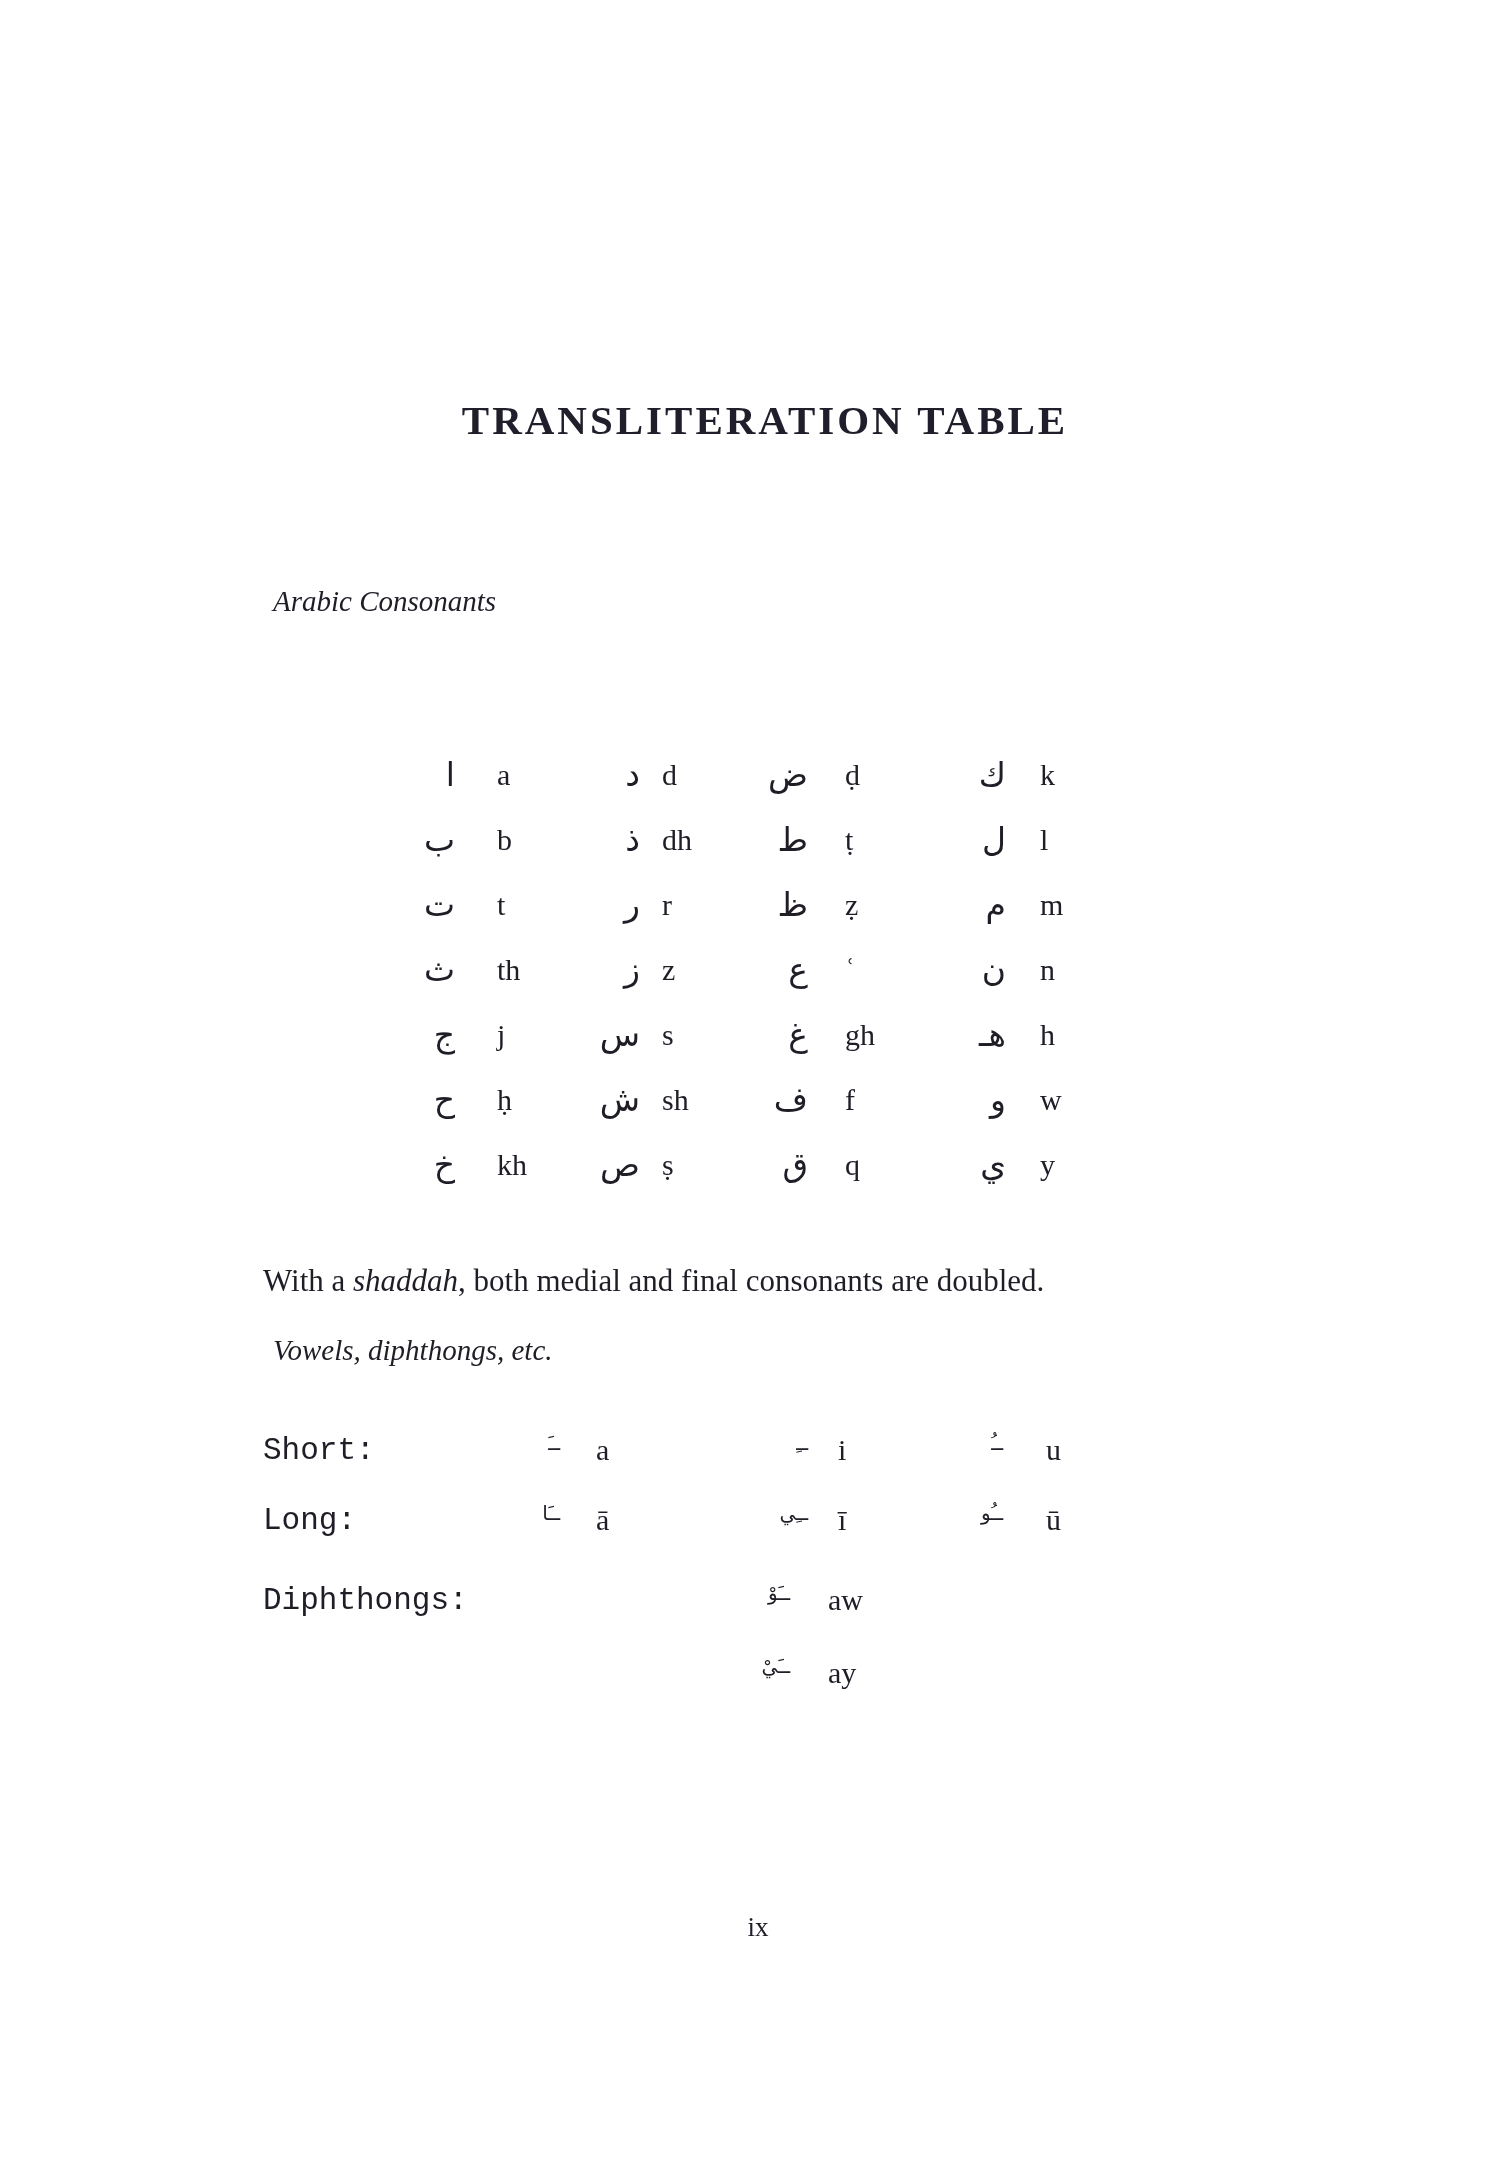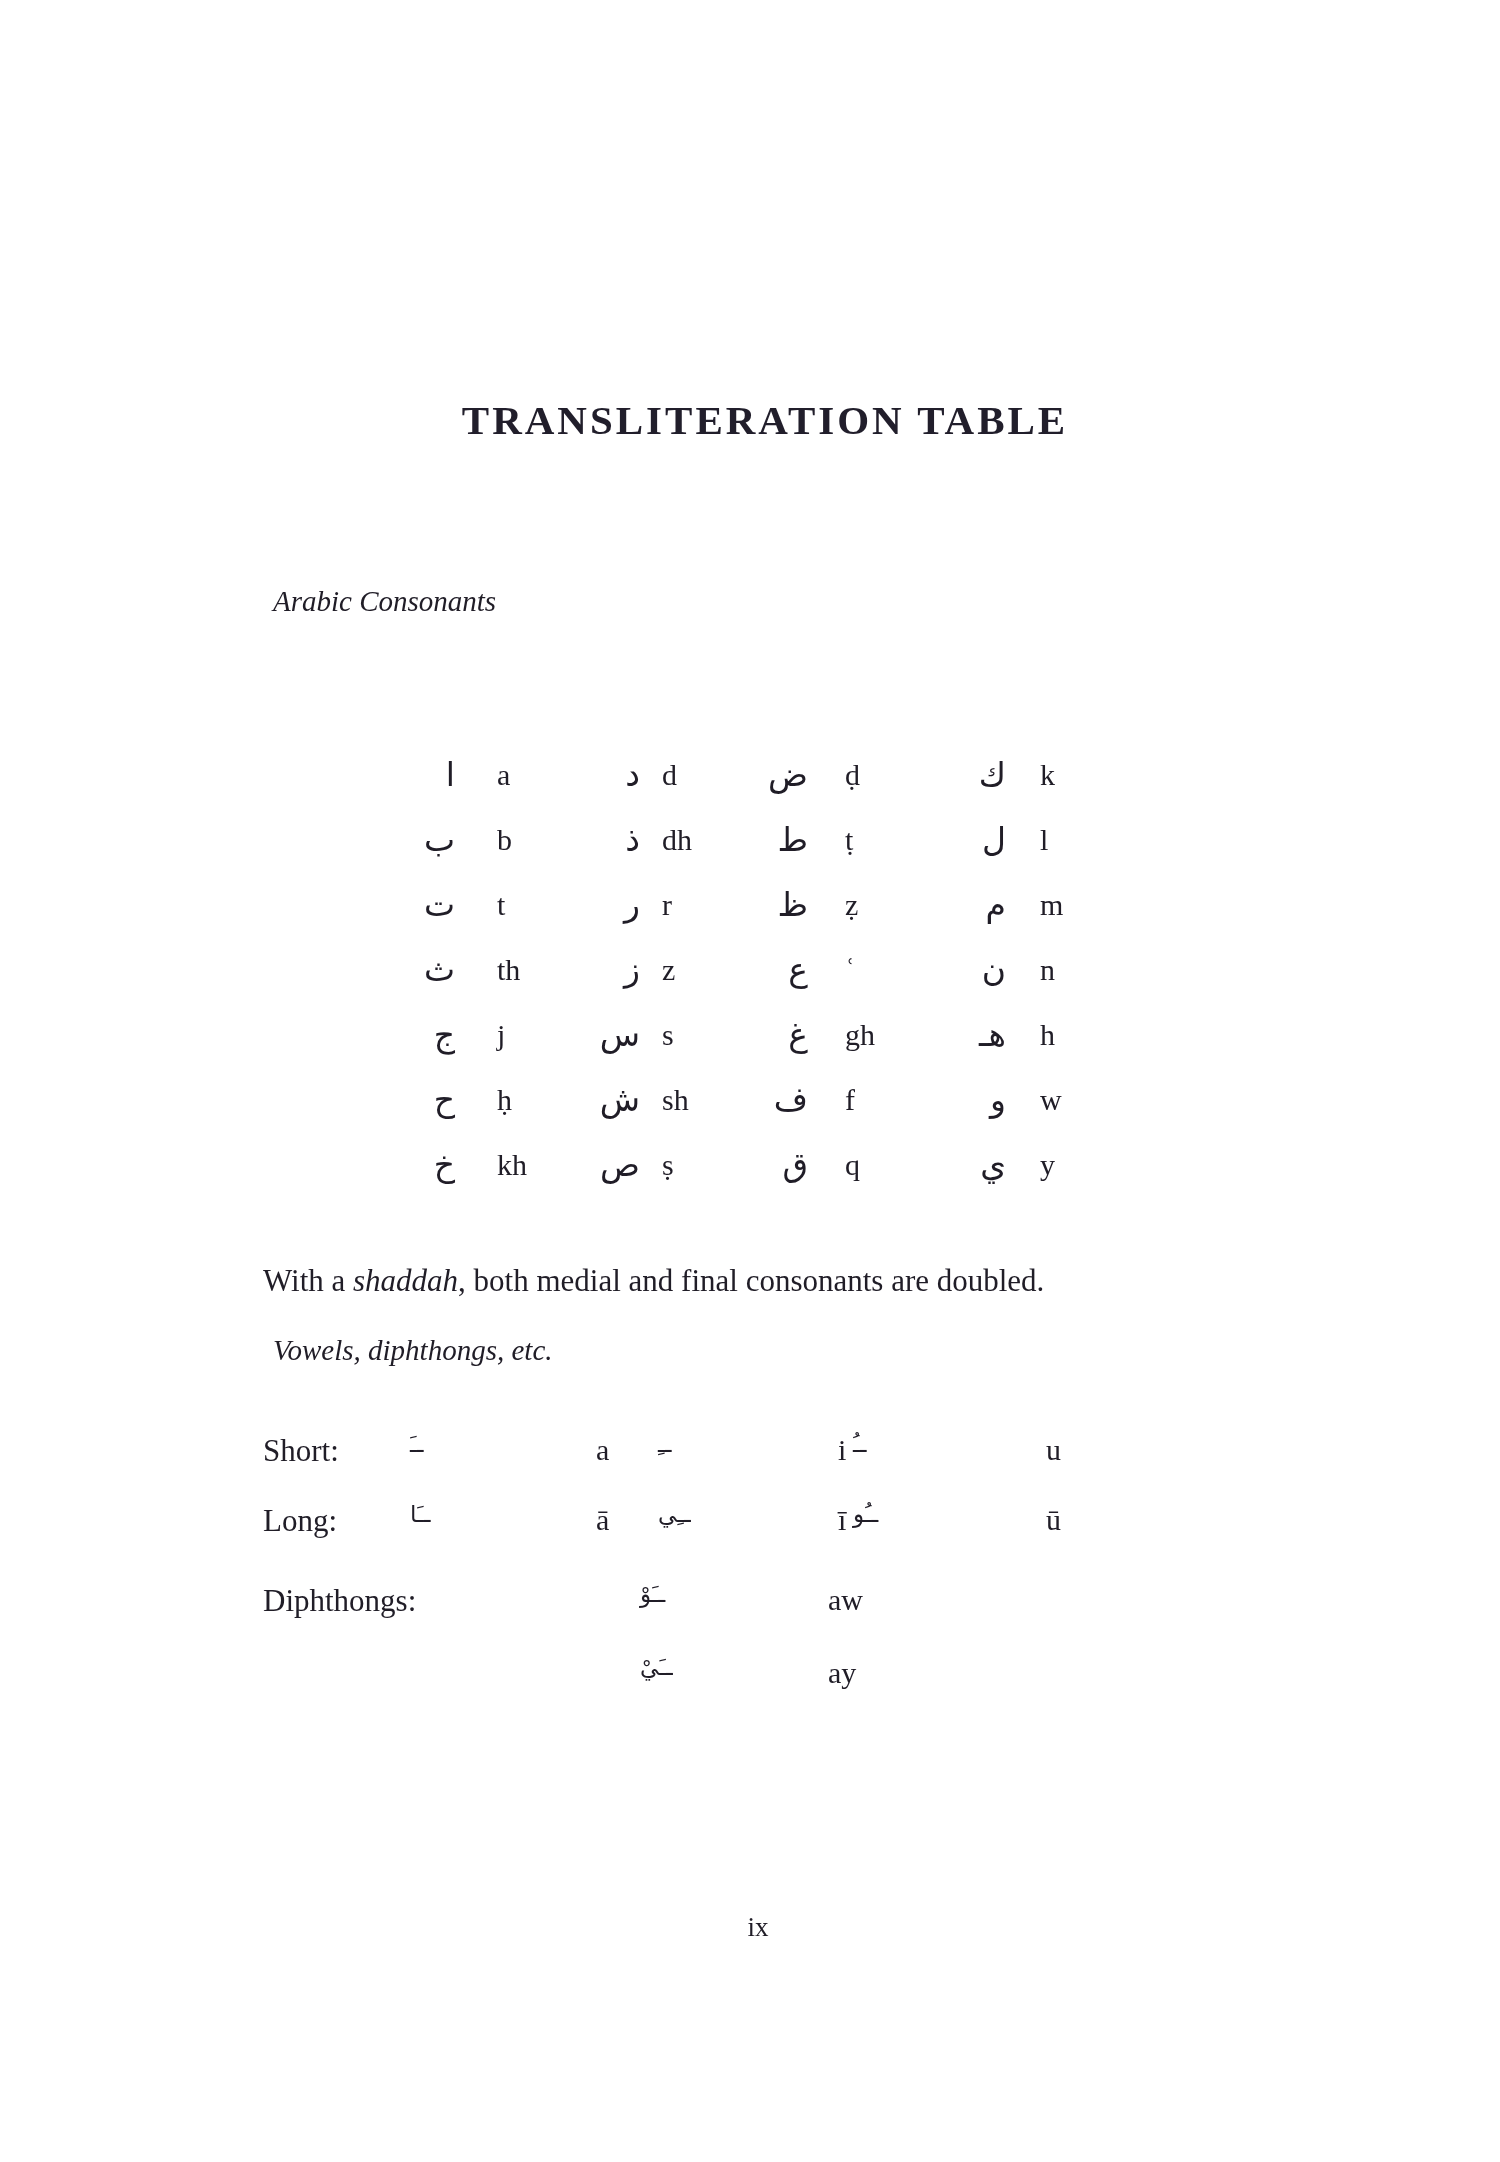--- a/index.html
+++ b/index.html
@@ -21,23 +21,23 @@
           grid-template-columns:60px 125px 60px 123px 45px 110px 88px 80px;
           grid-auto-rows:65px;align-items:center;}
   .acell{font-family:"DejaVu Sans",sans-serif;font-size:33px;direction:rtl;text-align:right;line-height:1;}
   .lcell{font-size:30px;line-height:1;}
   .ctable > .lcell:nth-child(8n+2){padding-left:42px;}
   .ctable > .lcell:nth-child(8n+4){padding-left:22px;}
   .ctable > .lcell:nth-child(8n+6){padding-left:37px;}
   .ctable > .lcell:nth-child(8n){padding-left:34px;}
   
   .vrow{position:absolute;left:0;width:1500px;height:60px;}
-  .vlabel{position:absolute;left:263px;top:0;font-size:31px;line-height:1.2;}
-  .vmark{position:absolute;top:-2px;width:150px;text-align:left;direction:rtl;
-         font-family:"DejaVu Sans",sans-serif;font-size:23px;line-height:1.3;}
+  .vlabel{position:absolute;left:263px;top:0;font-size:31px;line-height:1.2;font-family:Liberation Mono, monospace;}
+  .vmark{position:absolute;top:-2px;width:150px;text-align:right;direction:rtl;
+         font-family:"DejaVu Sans",sans-serif;font-size:20px;line-height:1.3;}
   .vlat{position:absolute;top:0;font-size:30px;line-height:1.2;}
   .m1{left:410px;} .l1{left:596px;}
   .m2{left:658px;} .l2{left:838px;}
   .m3{left:853px;} .l3{left:1046px;}
   .md{left:640px;} .ld{left:828px;}
   #page-num{position:absolute;left:8px;top:1912px;width:1500px;text-align:center;font-size:27px;}
 </style>
 </head>
 <body>
 

